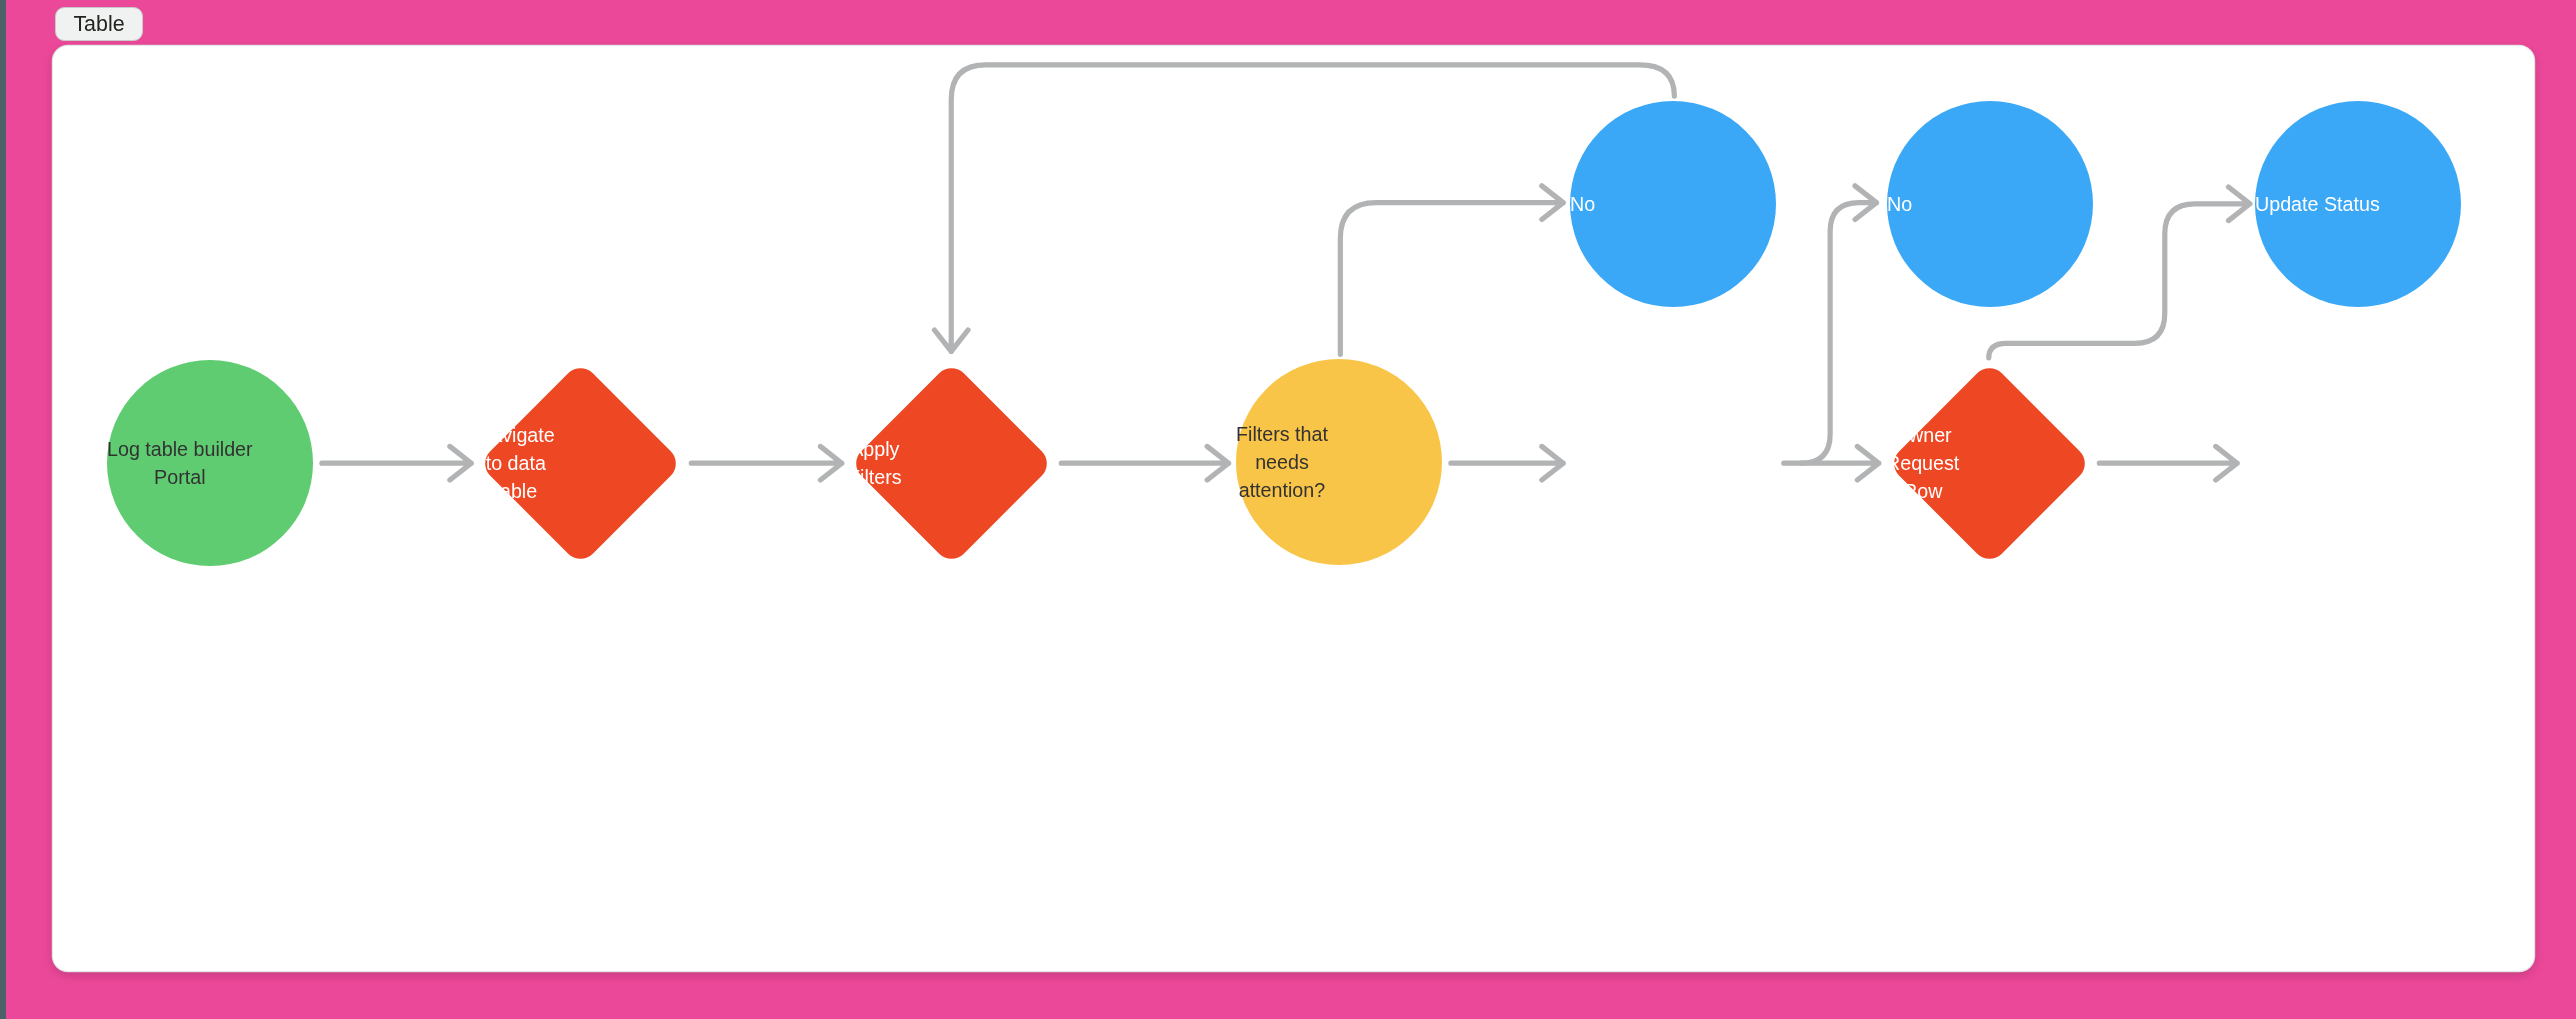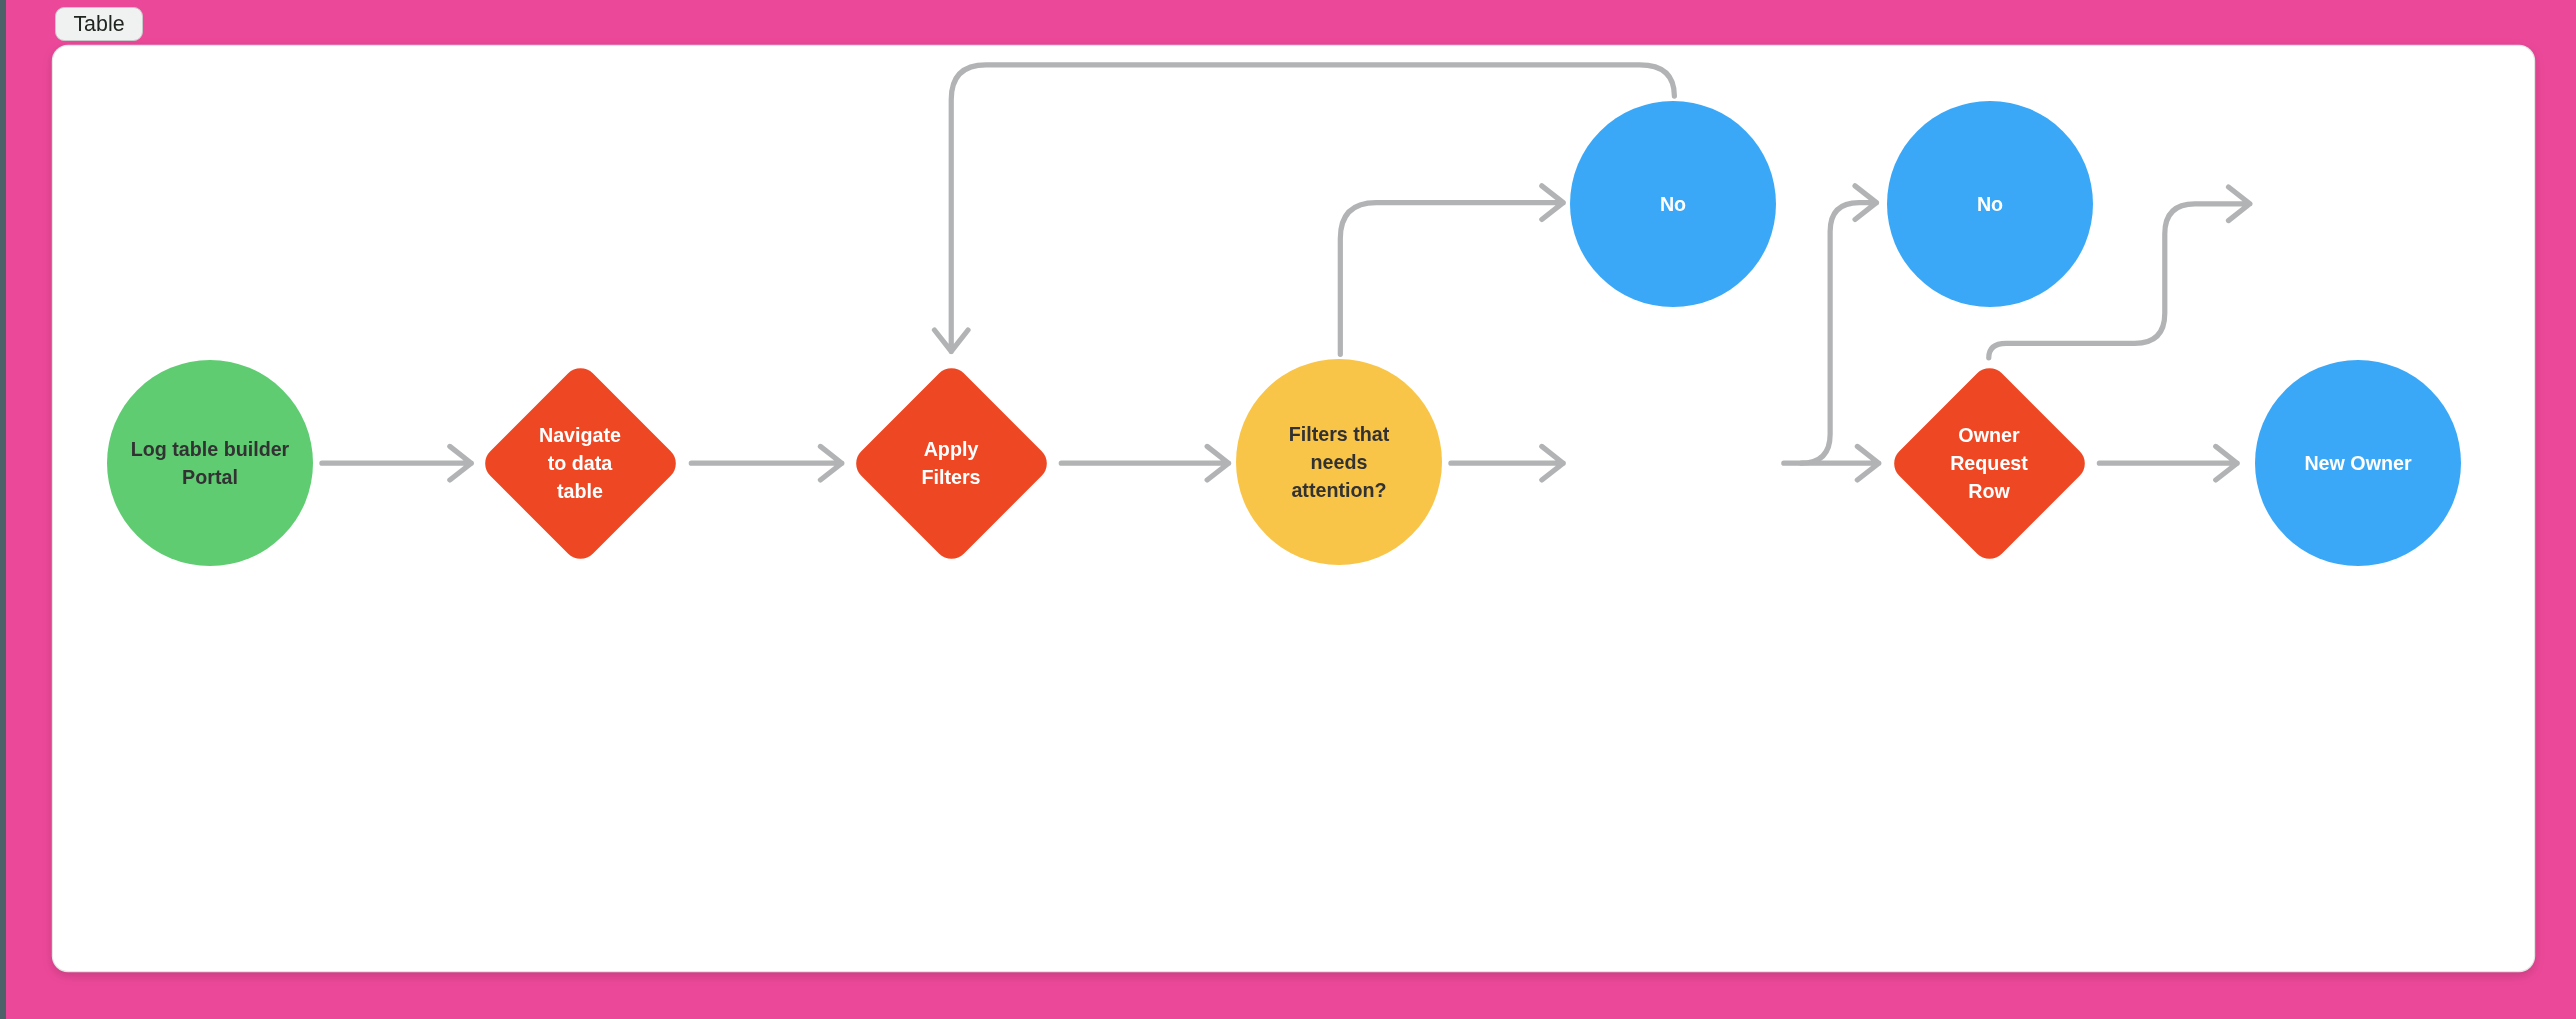--- a/index.html
+++ b/index.html
@@ -61,22 +61,20 @@
     stroke-linecap: round;
     stroke-linejoin: round;
   }
   .node {
     position: absolute;
     width: 206px;
     height: 206px;
     z-index: 10;
     display: flex;
     align-items: center;
-    justify-content: center;
-    font-weight: bold;
   }
   .node .label {
     position: relative;
     z-index: 2;
     font-size: 19.7px;
     line-height: 28px;
     text-align: center;
     white-space: pre-line;
   }
   .node.circle::before {
@@ -168,19 +166,19 @@
   <div class="node circle fill-blue text-light pos-no2">
     <span class="label">No</span>
   </div>
 
   <div class="node diamond fill-red text-light pos-clickrow">
     <span class="label">Owner
 Request
 Row</span>
   </div>
 
+  <div class="node circle fill-blue text-light pos-update">
+    <span class="label">Update Status</span>
+  </div>
 
-  <div class="node circle fill-blue text-light pos-newowner">
-    <span class="label">New Owner</span>
-  </div>
 
 </div>
 
 
 </body></html>

